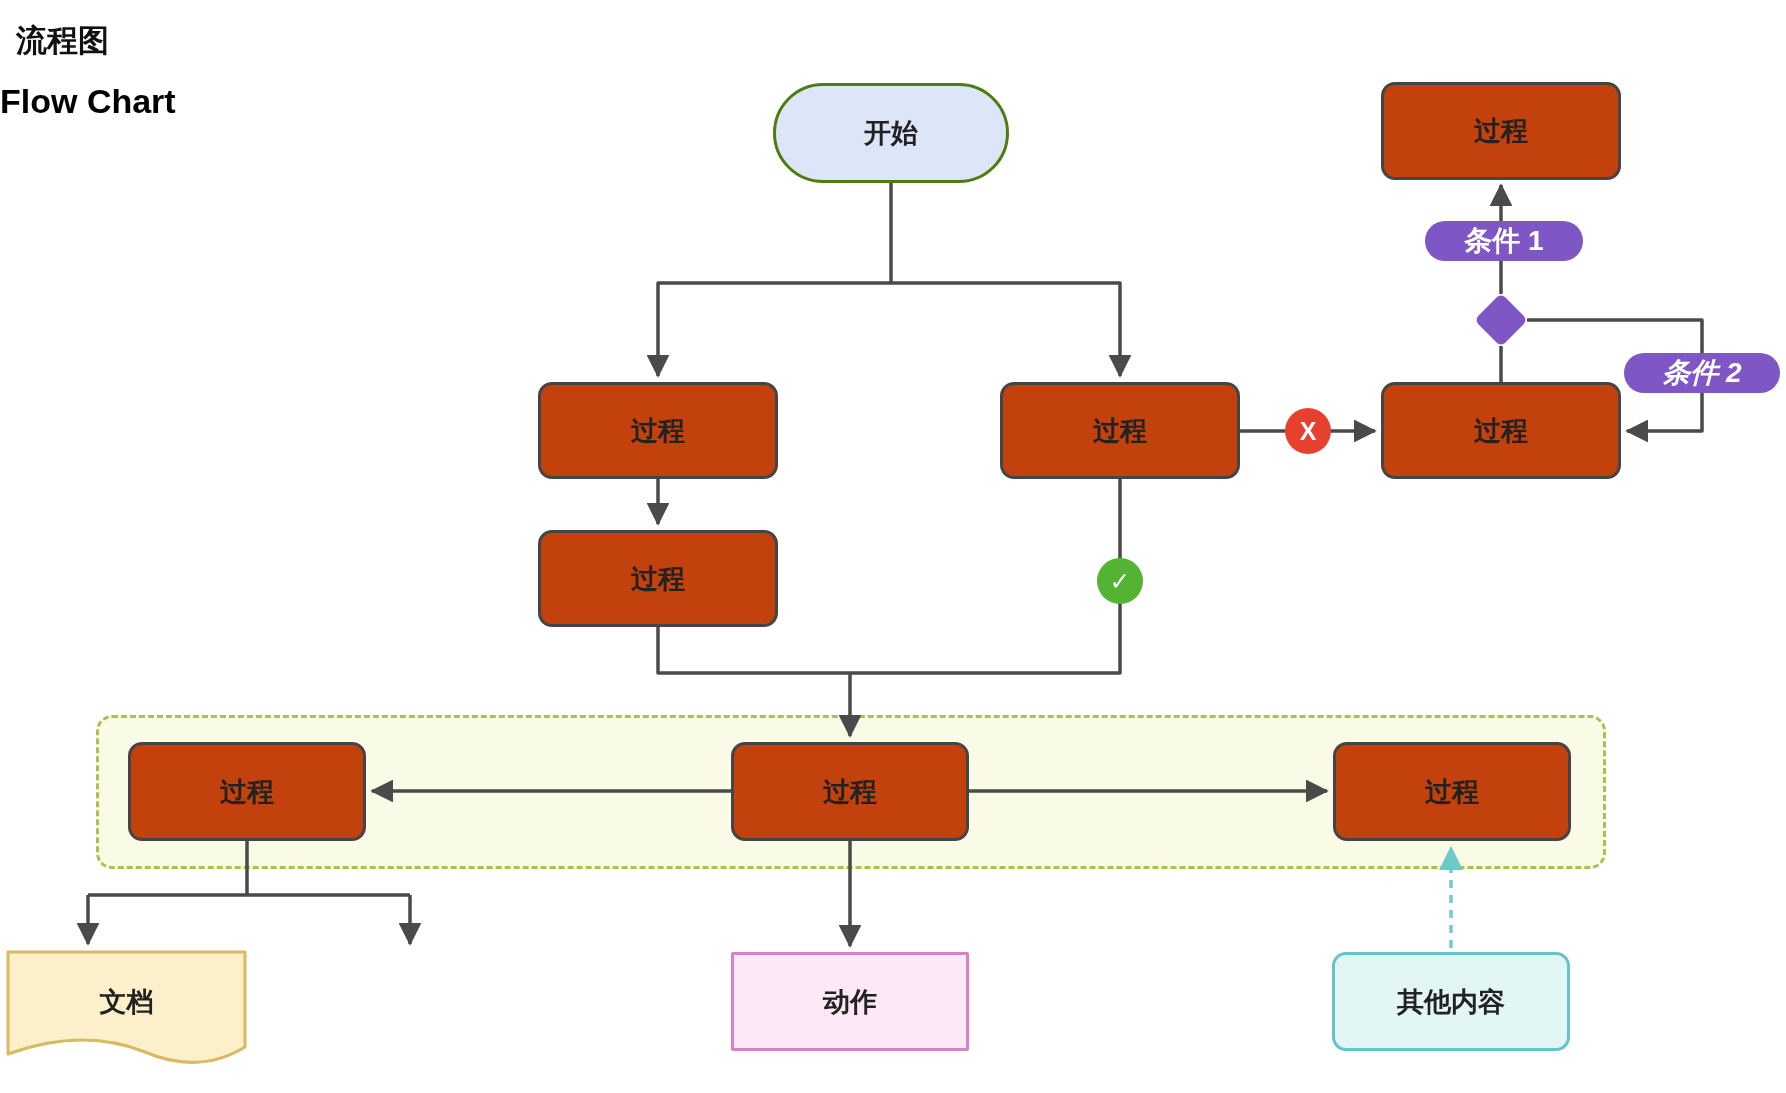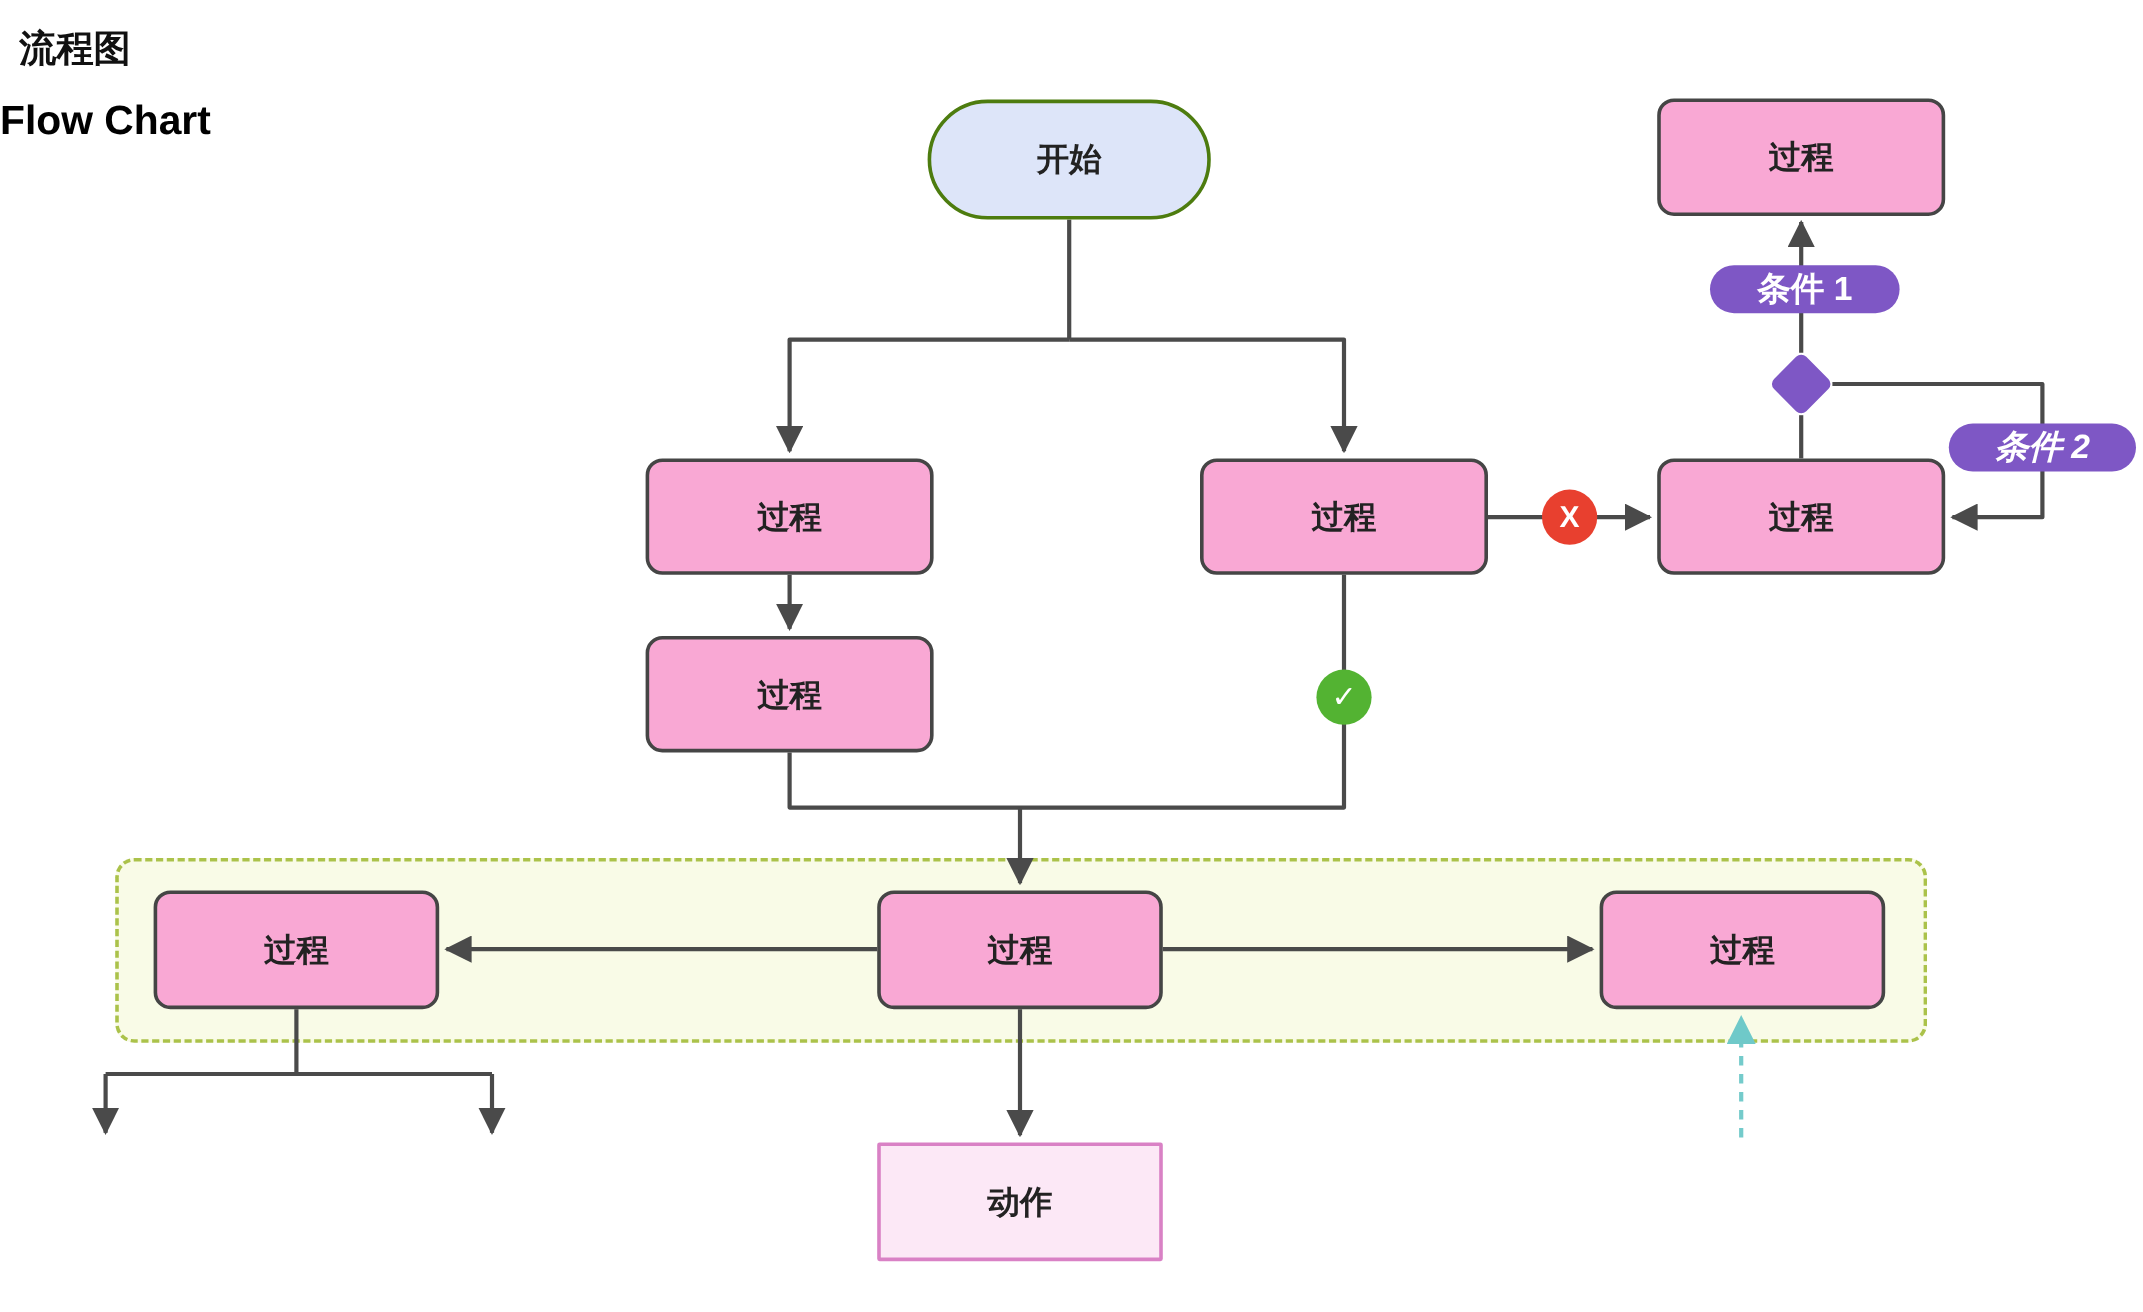--- a/index.html
+++ b/index.html
@@ -3,21 +3,21 @@
 <meta charset="utf-8">
 <style>
   html,body{margin:0;padding:0;background:#fff;}
   body{font-family:"Liberation Sans","DejaVu Sans",sans-serif;}
   .canvas{position:relative;width:1786px;height:1093px;background:#fff;overflow:hidden;}
   .page-title{position:absolute;left:16px;top:20px;font-size:31px;font-weight:700;color:#111;}
   .page-subtitle{position:absolute;left:0;top:82px;font-size:34px;font-weight:700;color:#000000;}
   .wires{position:absolute;left:0;top:0;z-index:2;pointer-events:none;}
   .node{position:absolute;z-index:3;display:flex;align-items:center;justify-content:center;
         box-sizing:border-box;font-size:27px;font-weight:600;color:#222;text-align:center;}
-  .proc{background:#f9a8d4;border:3px solid #454545;border-radius:14px;text-align:center;}
+  .proc{background:#c2410c;border:3px solid #454545;border-radius:14px;text-align:center;}
   .start{background:#dde5f9;border:3px solid #4d7c0f;border-radius:50px;}
   .group-box{position:absolute;z-index:1;box-sizing:border-box;background:#f9fbe7;
              border:3px dashed #abc24a;border-radius:16px;}
   .pill{position:absolute;z-index:4;display:flex;align-items:center;justify-content:center;
         background:#7e57c5;color:#fff;font-size:28px;font-weight:700;border-radius:22px;}
   .diamond{position:absolute;z-index:3;background:#7e57c5;border-radius:6px;transform:rotate(45deg);}
   .badge{position:absolute;z-index:4;width:46px;height:46px;border-radius:50%;display:flex;
          align-items:center;justify-content:center;color:#fff;font-weight:700;font-size:25px;}
   .badge-fail{background:#e8402f;}
   .badge-ok{background:#53b332;}
@@ -122,20 +122,29 @@
   </div>
 
   <div class="node proc" style="left:731px;top:742px;width:238px;height:99px;">
     <span>过程</span>
   </div>
 
   <div class="node proc" style="left:1333px;top:742px;width:238px;height:99px;">
     <span>过程</span>
   </div>
 
+  <div class="shape" style="left:6px;top:950px;width:241px;height:128px;">
+    <svg width="241" height="128" viewBox="0 0 241 128">
+      <path d="M2,2 H239 V97 Q193,125 139,102 Q77,77 2,104 Z" fill="#fbf0ca" stroke="#d8ba60" stroke-width="3" stroke-linejoin="round"></path>
+    </svg>
+    <div class="shape-label" style="left:0;top:0;width:241px;height:104px;">文档</div>
+  </div>
 
 
   <div class="node action-box" style="left:731px;top:952px;width:238px;height:99px;">
     <span>动作</span>
   </div>
 
+  <div class="node other-box" style="left:1332px;top:952px;width:238px;height:99px;">
+    <span>其他内容</span>
+  </div>
 
 </div>
 
 </body></html>

